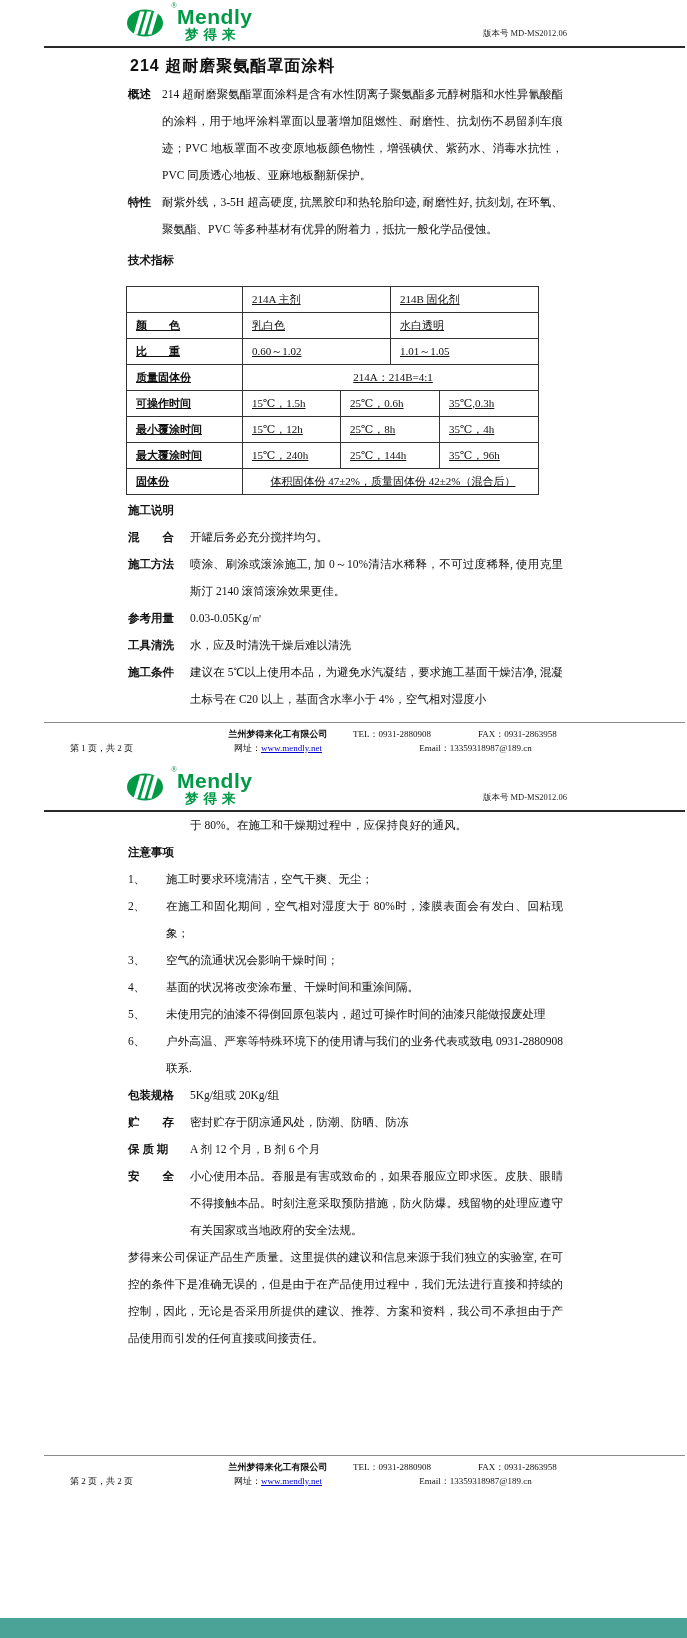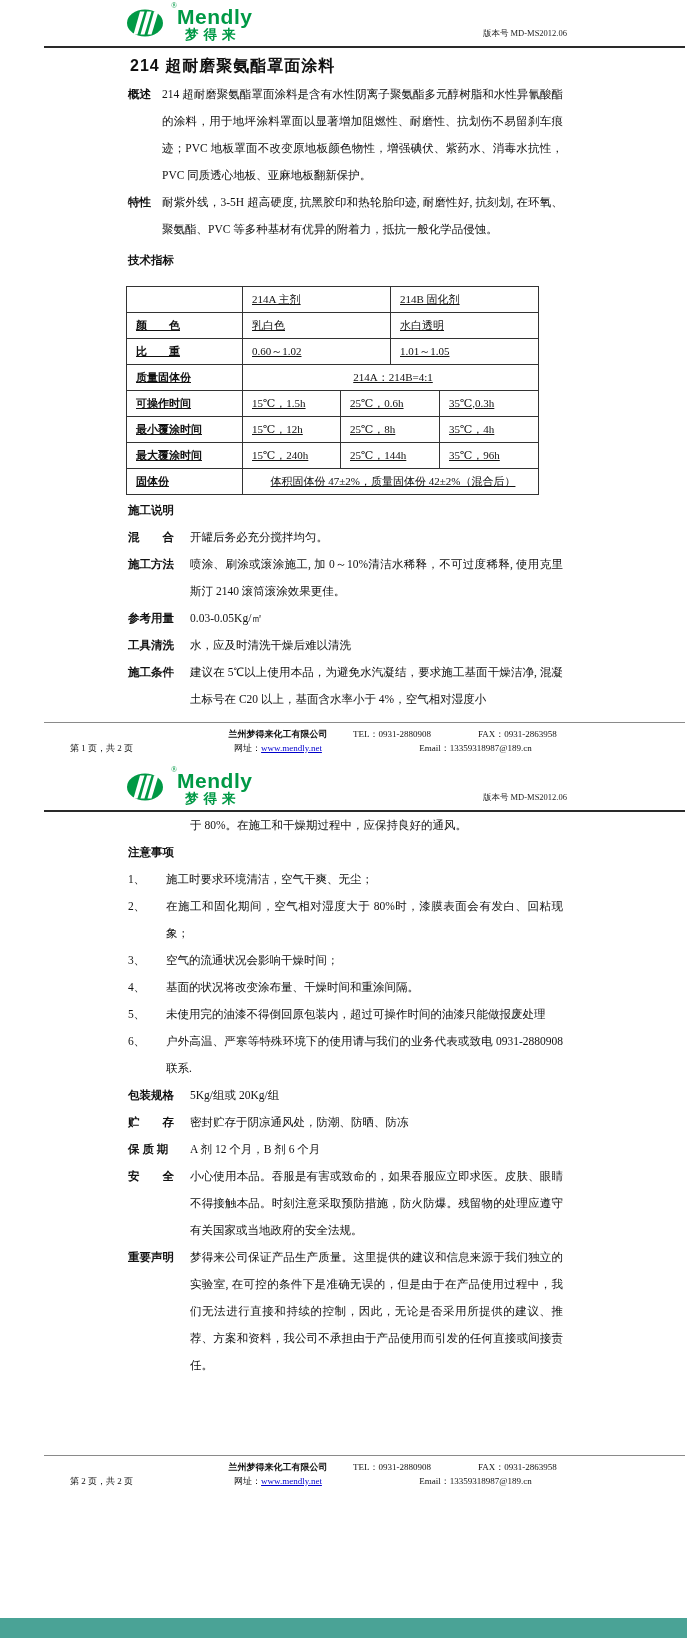--- a/index.html
+++ b/index.html
@@ -250,21 +250,20 @@
     </div>
     <div class="row">
       <div class="lbl lbl-m">保 质 期</div>
       <div class="txt">A 剂 12 个月，B 剂 6 个月</div>
     </div>
     <div class="row">
       <div class="lbl lbl-m">安　　全</div>
       <div class="txt">小心使用本品。吞服是有害或致命的，如果吞服应立即求医。皮肤、眼睛不得接触本品。时刻注意采取预防措施，防火防爆。残留物的处理应遵守有关国家或当地政府的安全法规。</div>
     </div>
     <div class="row">
-      <div class="lbl lbl-m">重要声明</div>
       <div class="txt">梦得来公司保证产品生产质量。这里提供的建议和信息来源于我们独立的实验室, 在可控的条件下是准确无误的，但是由于在产品使用过程中，我们无法进行直接和持续的控制，因此，无论是否采用所提供的建议、推荐、方案和资料，我公司不承担由于产品使用而引发的任何直接或间接责任。</div>
     </div>
   </div>
 
   <div class="foot" style="margin-bottom:130px">
     <div class="foot-rule"></div>
     <div class="foot-grid">
       <div class="f-page">第 2 页，共 2 页</div>
       <div class="f-cols">
         <div class="f-company">兰州梦得来化工有限公司</div>

